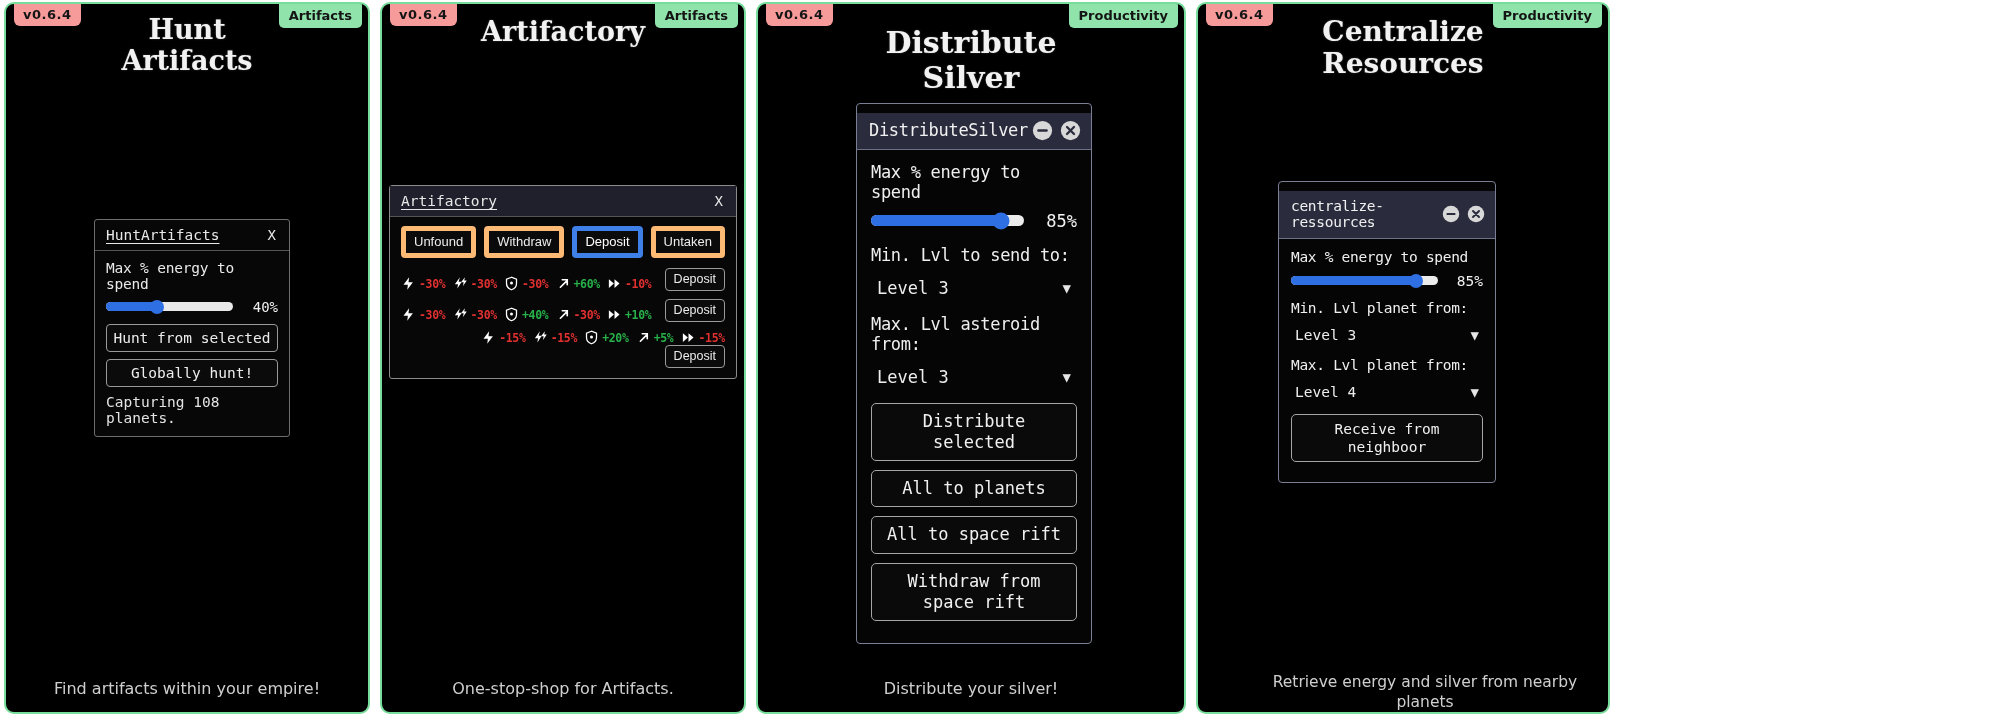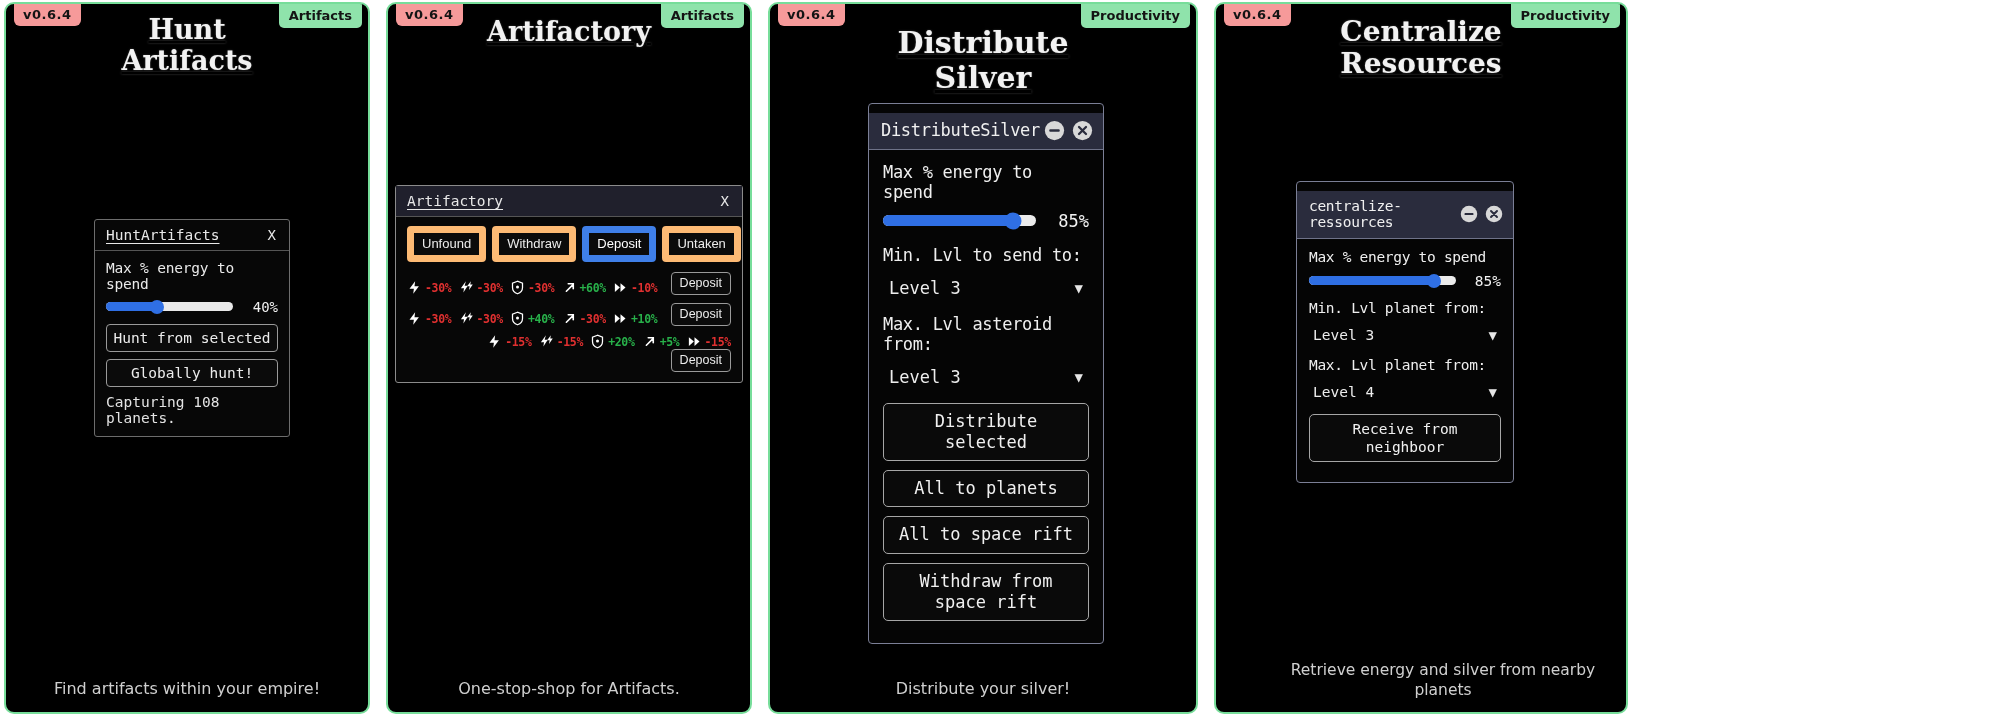--- a/index.html
+++ b/index.html
@@ -8,22 +8,21 @@
     background: #ffffff;
     font-family: "DejaVu Sans Mono", monospace;
     overflow: hidden;
   }
   .board {
     width: 2000px; height: 718px;
     display: flex;
     align-items: stretch;
     background: #ffffff;
     padding: 2px 4px 4px 4px;
-    gap: 16px;
-    text-decoration: underline;
+    gap: 10px;
   }
 
   
   .card {
     position: relative;
     background: #000000;
     border: 2px solid #77dd9a;
     border-radius: 10px;
     overflow: hidden;
     display: flex;
@@ -80,21 +79,21 @@
   }
 
   .card-footer {
     color: #cfcfcf;
     font-family: "DejaVu Sans", sans-serif;
     font-size: 16px;
     text-align: center;
     line-height: 1.3;
     padding: 0 12px 12px 12px;
   }
-  .c4 .card-footer { font-size: 15.5px; padding-bottom: 12px; margin-left: 44px; }
+  .c4 .card-footer { font-size: 15.5px; padding-bottom: 0; margin-left: 44px; }
 
   
   .win {
     position: absolute;
     background: #070707;
     border: 1px solid #6d6d6d;
     border-radius: 3px;
   }
   .win-head {
     display: flex; align-items: center; justify-content: space-between;
@@ -157,21 +156,21 @@
     margin-bottom: 7px;
     cursor: pointer;
   }
   .btn:last-child { margin-bottom: 0; }
   .status-line { color: #e3e3e3; font-size: 14.5px; margin-top: 1px; }
 
   
   .tabrow { display: flex; justify-content: space-between; gap: 6px; margin-bottom: 10px; }
   .tab {
     background: #0b0b0b;
-    border: 7px solid #fdba74;
+    border: 5px solid #fdba74;
     border-radius: 4px;
     color: #ececec;
     font-size: 13px;
     padding: 3px 8px 4px 8px;
     cursor: pointer;
     white-space: nowrap;
   }
   .tab.active { border-color: #3f7fe8; color: #ffffff; }
 
   .art-row {

